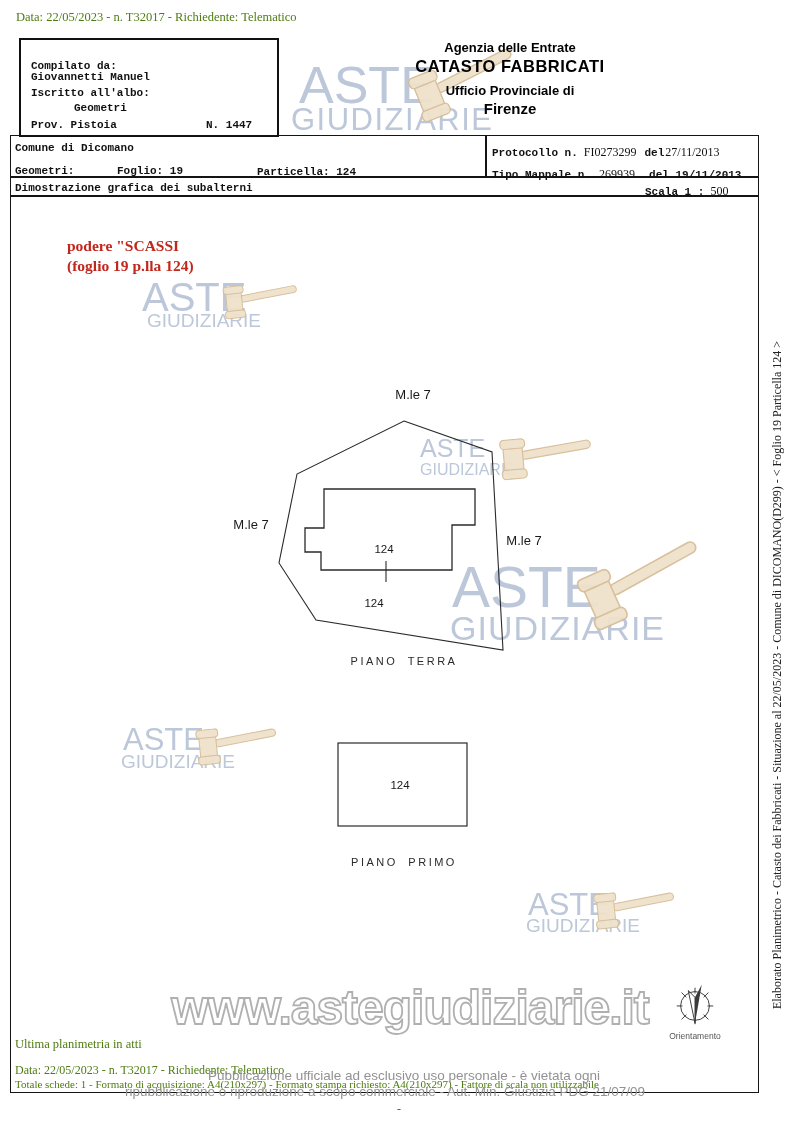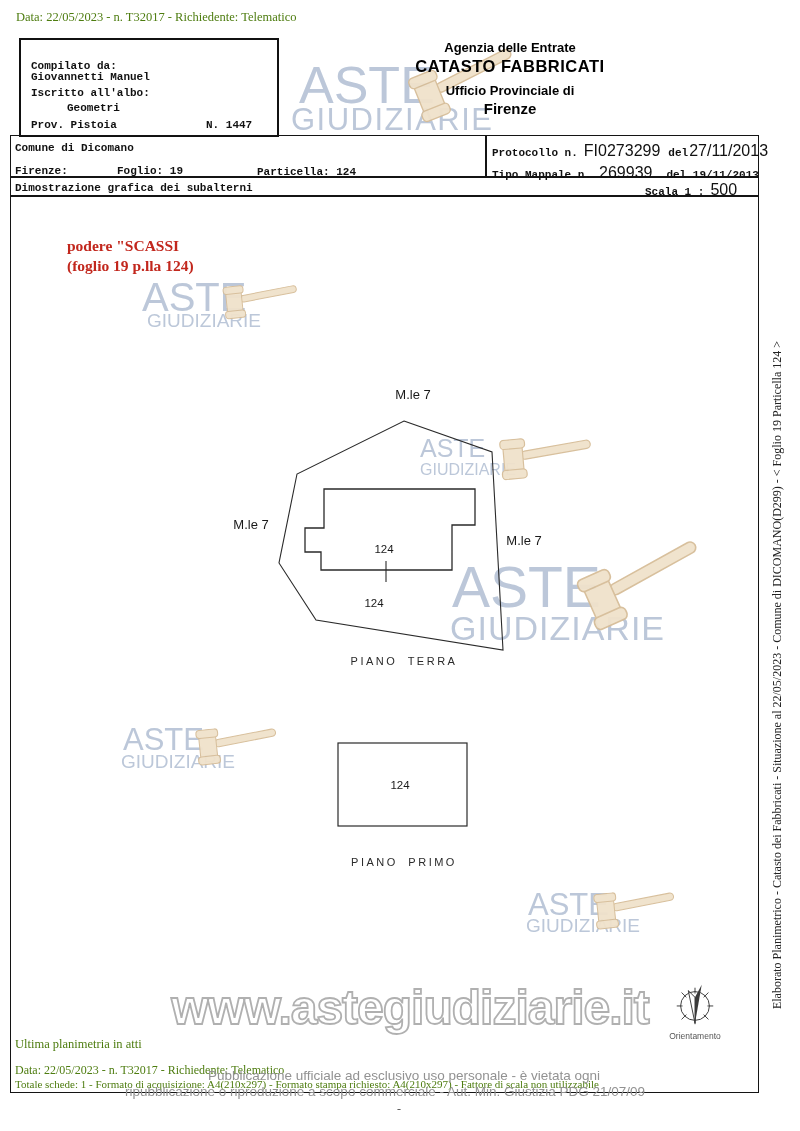--- a/index.html
+++ b/index.html
@@ -3,21 +3,21 @@
 <meta charset="utf-8">
 <style>
   * { box-sizing: border-box; }
   html,body { margin:0; padding:0; }
   body {
     width:800px; height:1131px; position:relative; overflow:hidden;
     background:#ffffff; font-family:"Liberation Sans", sans-serif; color:#1a1a1a;
   }
   .abs { position:absolute; }
   .mono { font-family:"Liberation Mono","DejaVu Sans Mono",monospace; font-weight:700; font-size:11px; color:#111; white-space:nowrap; }
-  .serifv { font-family:Liberation Sans, sans-serif; font-weight:400; font-size:16px; color:#111; white-space:nowrap; }
+  .serifv { font-family:Liberation Serif, serif; font-weight:400; font-size:12px; color:#111; white-space:nowrap; }
   .serif-note { font-family:"Liberation Serif","DejaVu Serif",serif; color:#4d7c0f; white-space:nowrap; }
 
   
   .compiler-box { left:19px; top:38px; width:260px; height:99px; border:2px solid #111; }
   .compiler-title { position:absolute; left:0; top:0; width:100%; height:18px; line-height:17px;
     text-align:center; border-bottom:2px solid #111; font-size:11.5px; letter-spacing:1.5px; }
   .page-frame { left:10px; top:135px; width:749px; height:958px; border:1.8px solid #141414; }
   .hline { height:1.5px; background:#141414; }
   .vline { width:1.5px; background:#141414; }
 
@@ -130,40 +130,40 @@
 </div>
 
 <div class="abs wm-url" style="left:150px; top:980px; width:520px; text-align:center;">www.astegiudiziarie.it</div>
 
 <div class="abs serif-note z3" style="left:16px; top:10px; font-size:12.5px;">Data: 22/05/2023 - n. T32017 - Richiedente: Telematico</div>
 
 <div class="abs compiler-box z2">
   <div class="abs mono" style="left:10px; top:20px;">Compilato da:</div>
   <div class="abs mono" style="left:10px; top:31px;">Giovannetti Manuel</div>
   <div class="abs mono" style="left:10px; top:47px;">Iscritto all'albo:</div>
-  <div class="abs mono" style="left:10px; top:62px;padding-left:36px;">Geometri</div>
+  <div class="abs mono" style="left:17px; top:62px;padding-left:36px;">Geometri</div>
   <div class="abs mono" style="left:10px; top:79px;">Prov. Pistoia</div>
   <div class="abs mono" style="left:185px; top:79px;">N. 1447</div>
 </div>
 
 <div class="abs agency z3" style="left:420px; top:40px; width:180px; font-size:13px;">Agenzia delle Entrate</div>
 <div class="abs agency z3" style="left:405px; top:57px; width:210px; font-size:16.5px; letter-spacing:.5px;">CATASTO FABBRICATI</div>
 <div class="abs agency z3" style="left:420px; top:83px; width:180px; font-size:13px;">Ufficio Provinciale di</div>
 <div class="abs agency z3" style="left:420px; top:100px; width:180px; font-size:15px;">Firenze</div>
 
 <div class="abs page-frame z2"></div>
 <div class="abs hline z2" style="left:10px; top:176px; width:749px;"></div>
 <div class="abs hline z2" style="left:10px; top:195px; width:749px;"></div>
 <div class="abs vline z2" style="left:485px; top:135px; height:42px;"></div>
 
 <div class="abs mono z3" style="left:15px; top:142px;">Comune di Dicomano</div>
 <div class="abs z3" style="left:492px; top:142px; white-space:nowrap;">
   <span class="mono">Protocollo n.</span><span class="serifv" style="margin-left:6px;">FI0273299</span><span class="mono" style="margin-left:8px;">del</span><span class="serifv" style="margin-left:1px;">27/11/2013</span>
 </div>
-<div class="abs mono z3" style="left:15px; top:165px;">Firenze:</div>
+<div class="abs mono z3" style="left:15px; top:165px;">Geometri:</div>
 <div class="abs mono z3" style="left:117px; top:165px;">Foglio: 19</div>
 <div class="abs mono z3" style="left:257px; top:166px;">Particella: 124</div>
 <div class="abs z3" style="left:492px; top:164px; white-space:nowrap;">
   <span class="mono">Tipo Mappale n.</span><span class="serifv" style="margin-left:8px;">269939</span><span class="mono" style="margin-left:14px;">del 19/11/2013</span>
 </div>
 <div class="abs mono z3" style="left:15px; top:182px;">Dimostrazione grafica dei subalterni</div>
 <div class="abs z3" style="left:645px; top:181px; white-space:nowrap;">
   <span class="mono">Scala 1 :</span><span class="serifv" style="margin-left:6px;">500</span>
 </div>
 

